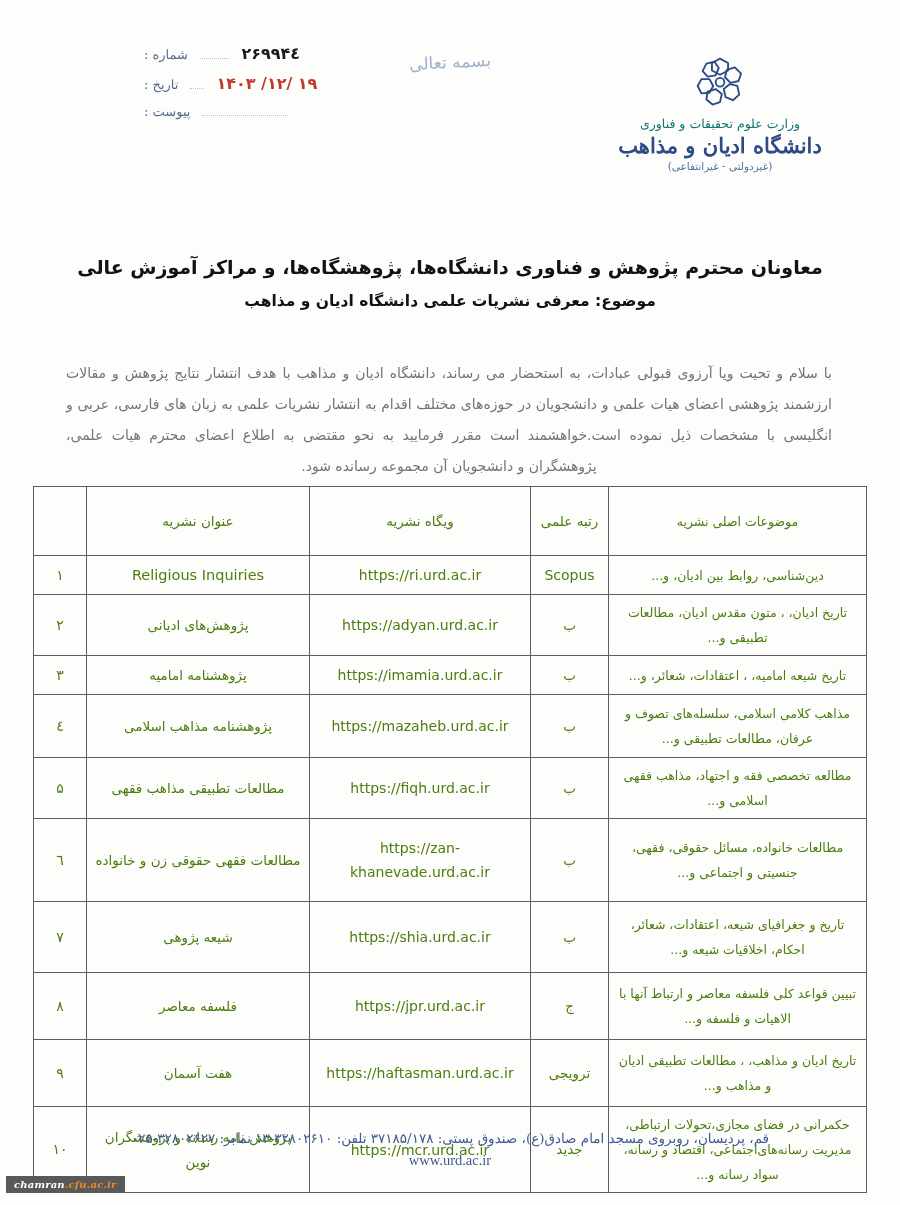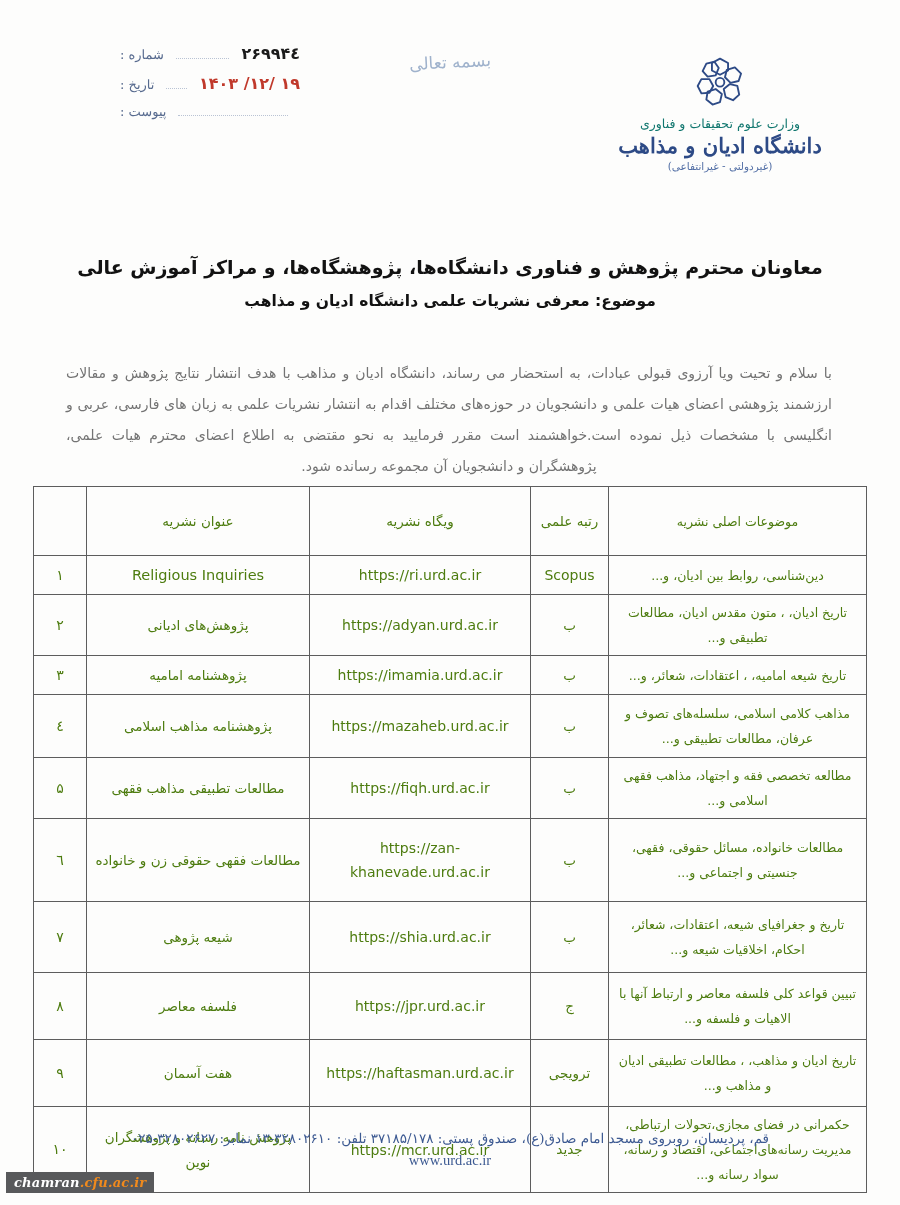--- a/index.html
+++ b/index.html
@@ -26,23 +26,24 @@
     top: 44px;
     left: 120px;
     width: 180px;
     text-align: left;
     direction: rtl;
   }
   .meta-row {
     display: flex;
     flex-direction: row-reverse;
     align-items: baseline;
-    justify-content: flex-end;
+    justify-content: flex-start;
     height: 30px;
     gap: 12px;
+    margin-left: 24px;
   }
   .meta-label {
     font-size: 13px;
     color: #4a5f86;
     font-family: "DejaVu Serif", serif;
     white-space: nowrap;
     opacity: .92;
     letter-spacing: .5px;
   }
   .meta-dots {
@@ -222,21 +223,21 @@
 
   .watermark {
     position: absolute;
     left: 6px;
     bottom: 12px;
     background: #58595b;
     padding: 3px 8px;
     font-family: "DejaVu Serif", serif;
     font-style: italic;
     font-weight: bold;
-    font-size: 13px;
+    font-size: 10px;
     direction: ltr;
     letter-spacing: .2px;
   }
   .wm-a { color: #ffffff; }
   .wm-b { color: #f08a1d; }
 </style>
 </head>
 <body>
 
 <div id="page">

